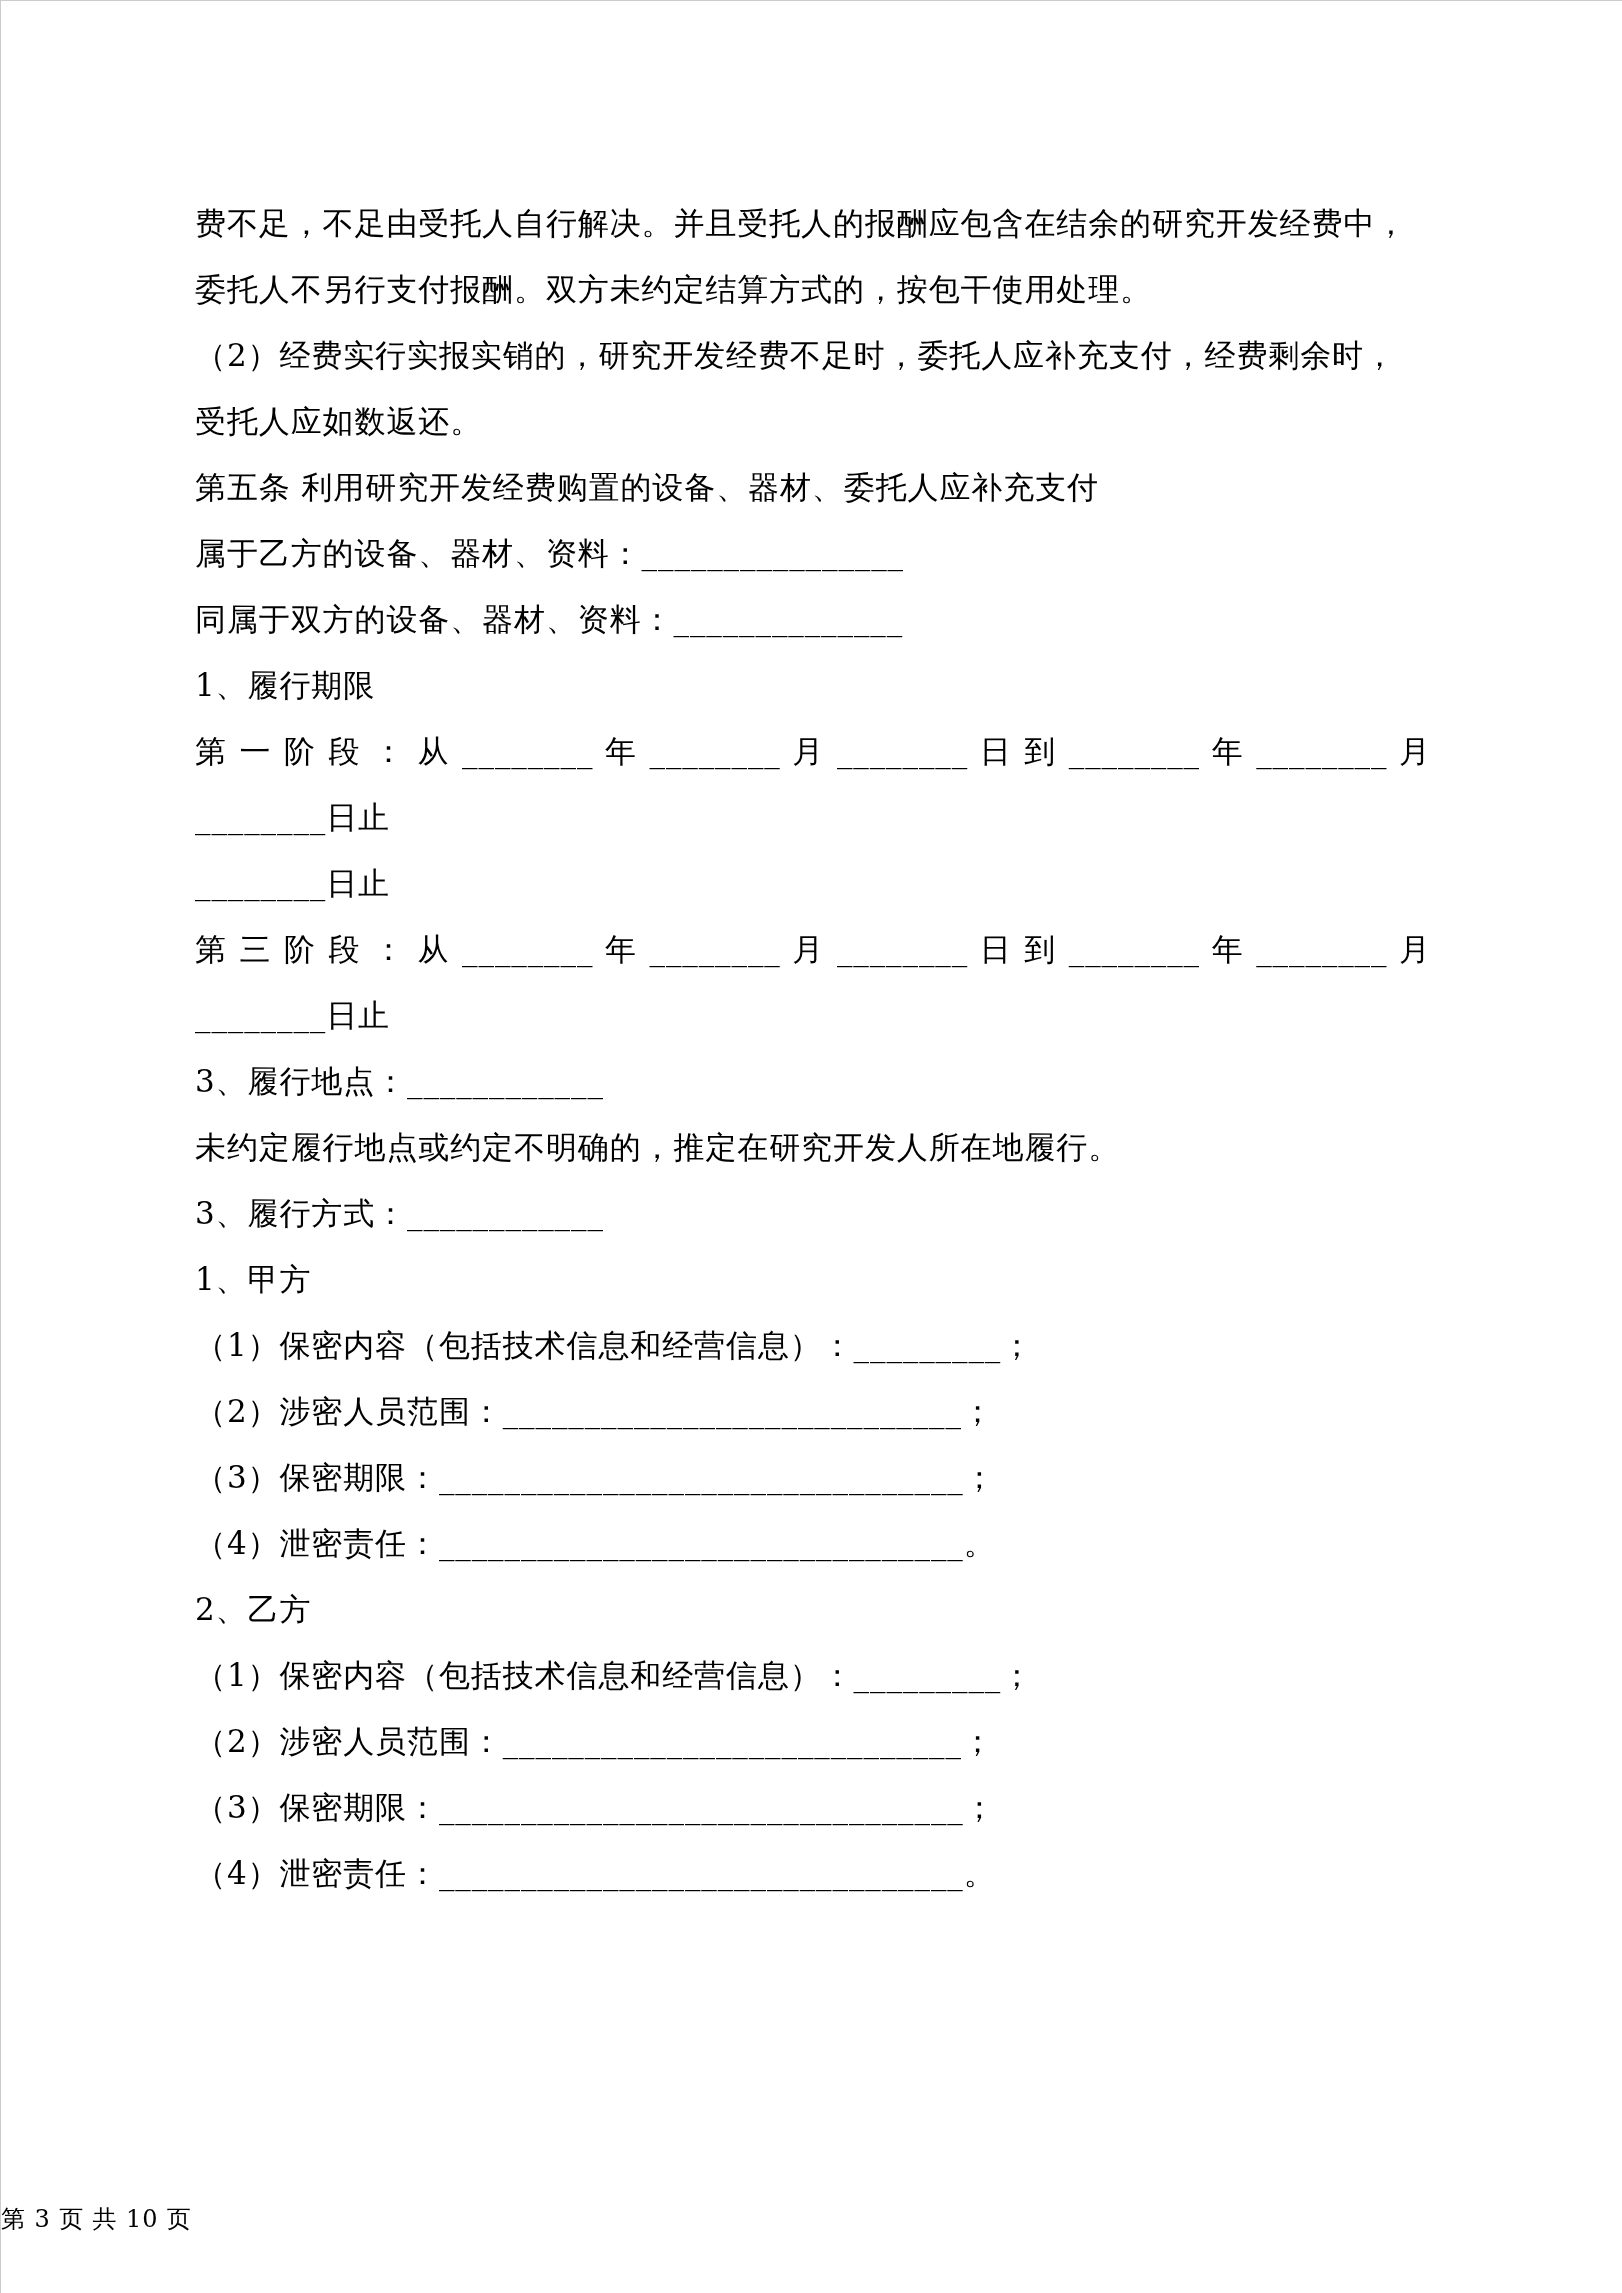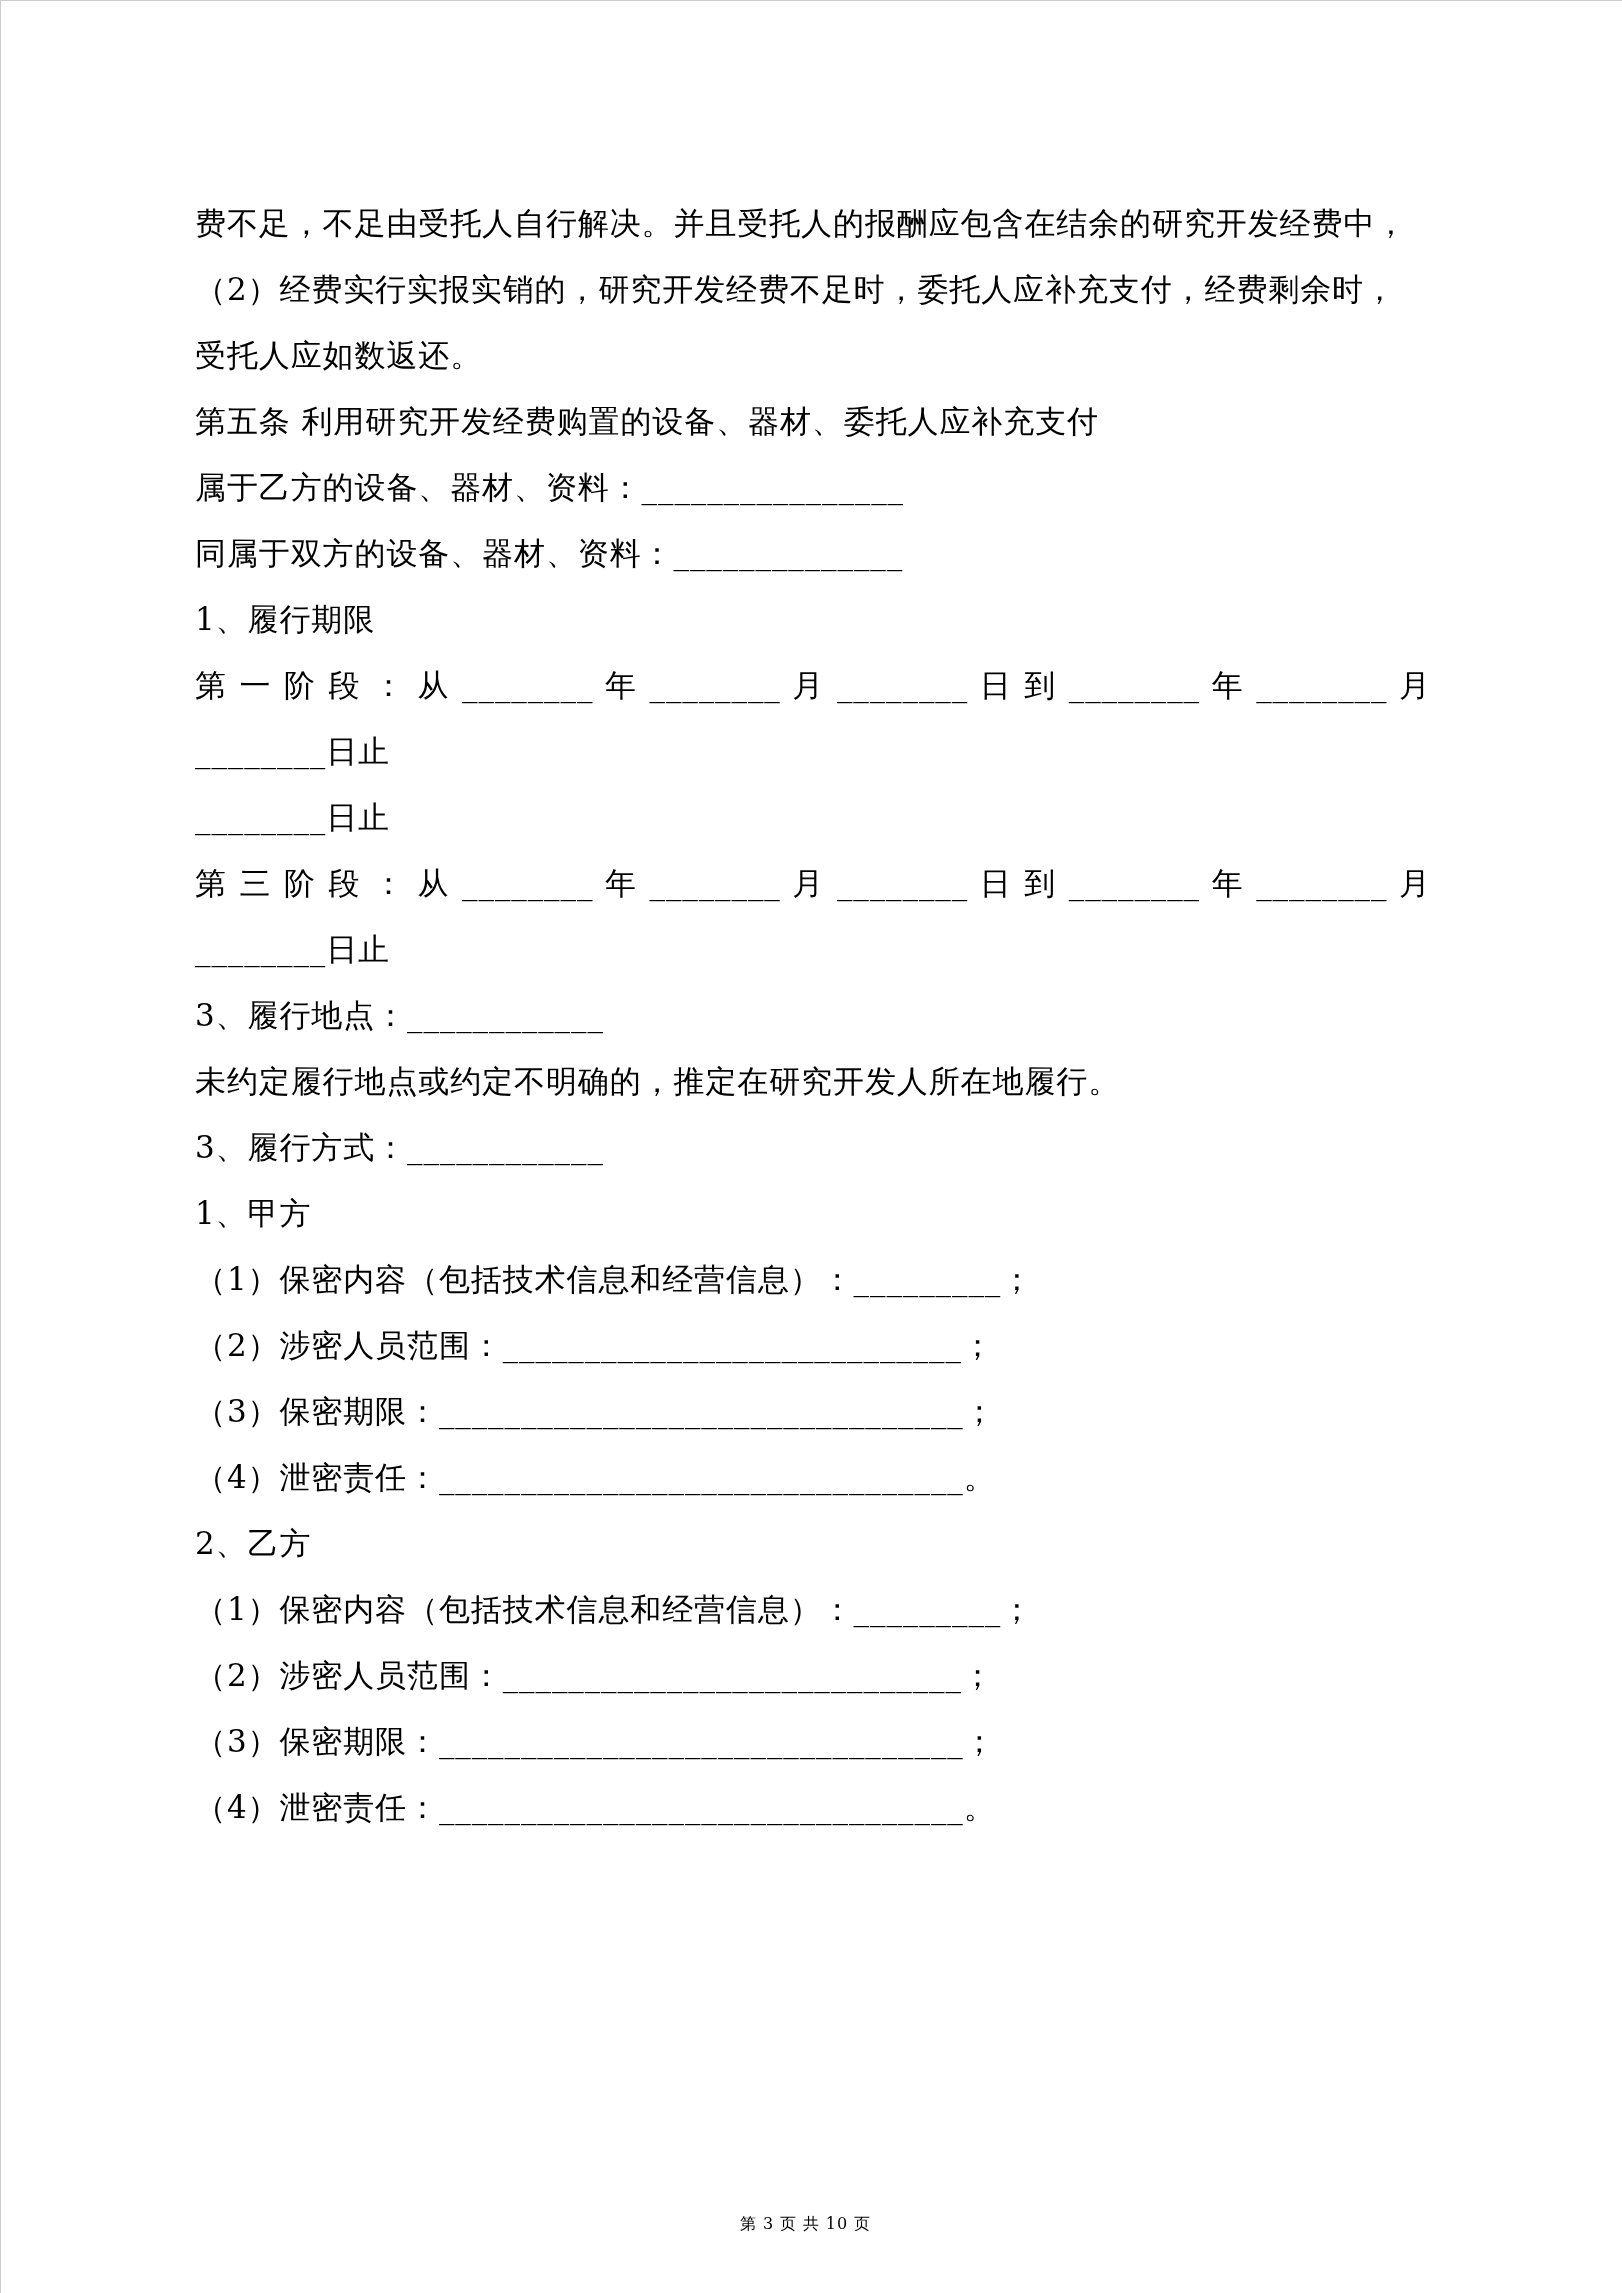--- a/index.html
+++ b/index.html
@@ -33,31 +33,32 @@
   }
   .line.stage {
     text-align: justify;
     text-align-last: justify;
   }
   .page-footer {
     position: absolute;
     left: 0;
     right: 12px;
     bottom: 58px;
-    text-align: center;
-    font-size: 16px;
+    text-align: left;
+    font-size: 24px;
     letter-spacing: 0.9px;
   }
 </style>
 </head>
 <body>
 
 <div class="page">
   <main class="doc-body">
       <p class="line normal">费不足，不足由受托人自行解决。并且受托人的报酬应包含在结余的研究开发经费中，</p>
+      <p class="line normal">委托人不另行支付报酬。双方未约定结算方式的，按包干使用处理。</p>
       <p class="line normal">（2）经费实行实报实销的，研究开发经费不足时，委托人应补充支付，经费剩余时，</p>
       <p class="line normal">受托人应如数返还。</p>
       <p class="line normal">第五条 利用研究开发经费购置的设备、器材、委托人应补充支付</p>
       <p class="line normal">属于乙方的设备、器材、资料：________________</p>
       <p class="line normal">同属于双方的设备、器材、资料：______________</p>
       <p class="line normal">1、履行期限</p>
       <p class="line stage">第 一 阶 段 ： 从 ________ 年 ________ 月 ________ 日 到 ________ 年 ________ 月</p>
       <p class="line normal">________日止</p>
       <p class="line normal">________日止</p>
       <p class="line stage">第 三 阶 段 ： 从 ________ 年 ________ 月 ________ 日 到 ________ 年 ________ 月</p>

